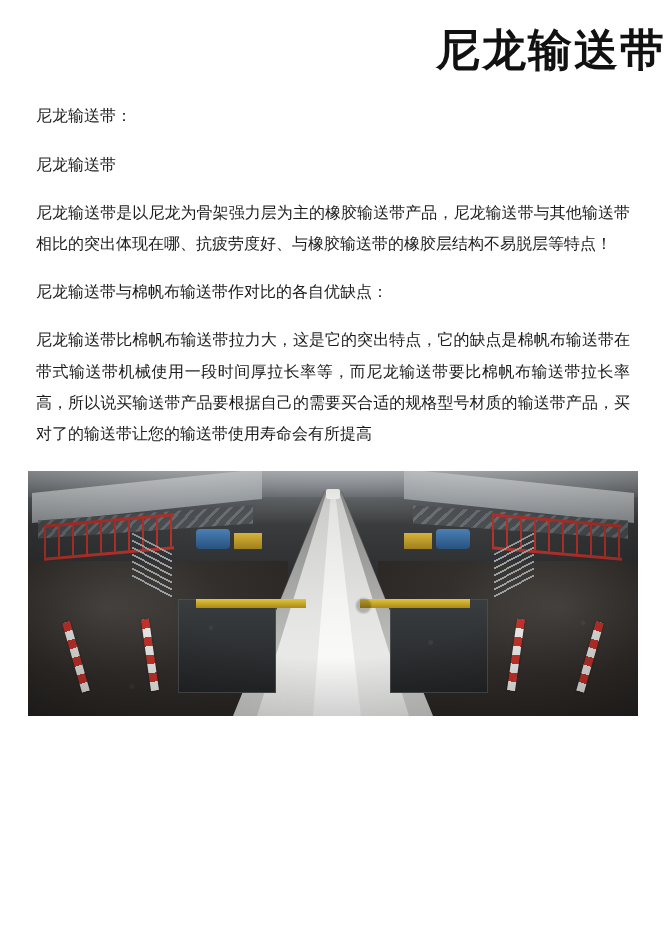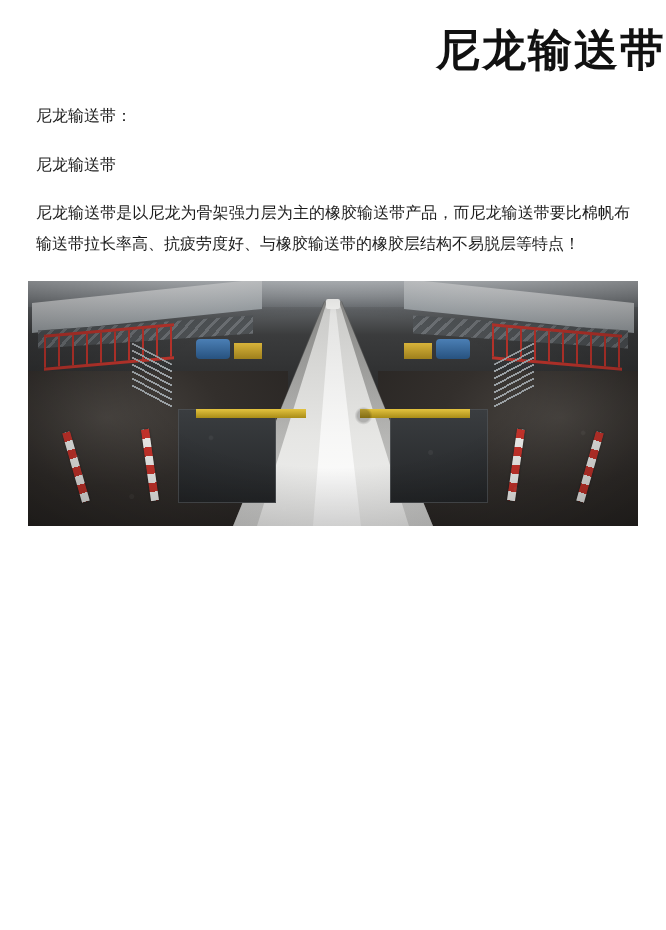--- a/index.html
+++ b/index.html
@@ -224,21 +224,23 @@
 </head>
 <body>
 
 <div class="page">
 
   <h1 class="title">尼龙输送带</h1>
 
   <div class="body-text">
     <p class="para">尼龙输送带：</p>
     <p class="para">尼龙输送带</p>
-    <p class="para">尼龙输送带是以尼龙为骨架强力层为主的橡胶输送带产品，而尼龙输送带要比棉帆布输送带拉长率高、抗疲劳度好、与橡胶输送带的橡胶层结构不易脱层等特点！</p>
+    <p class="para">尼龙输送带是以尼龙为骨架强力层为主的橡胶输送带产品，尼龙输送带与其他输送带相比的突出体现在哪、抗疲劳度好、与橡胶输送带的橡胶层结构不易脱层等特点！</p>
+    <p class="para">尼龙输送带与棉帆布输送带作对比的各自优缺点：</p>
+    <p class="para">尼龙输送带比棉帆布输送带拉力大，这是它的突出特点，它的缺点是棉帆布输送带在带式输送带机械使用一段时间厚拉长率等，而尼龙输送带要比棉帆布输送带拉长率高，所以说买输送带产品要根据自己的需要买合适的规格型号材质的输送带产品，买对了的输送带让您的输送带使用寿命会有所提高</p>
   </div>
 
   <div class="photo-wrap" title="煤矿输送带现场照片">
     <div class="photo">
       <div class="sky"></div>
       <div class="ground-left"></div>
       <div class="ground-right"></div>
 
       <div class="roof l"></div>
       <div class="roof r"></div>

